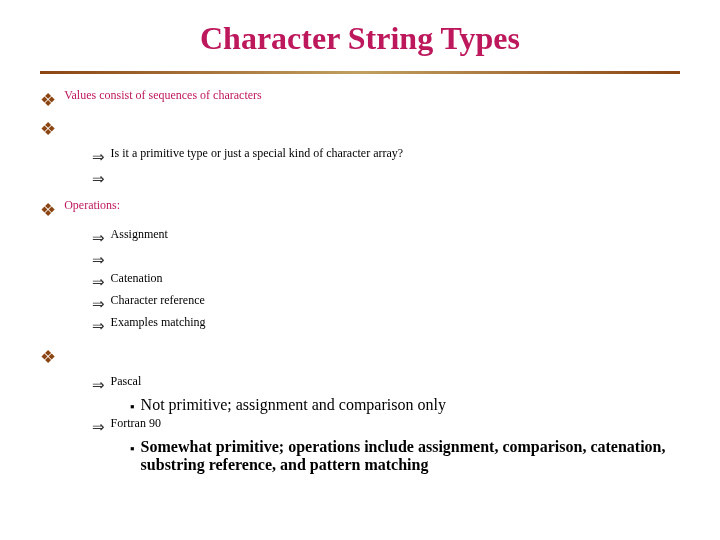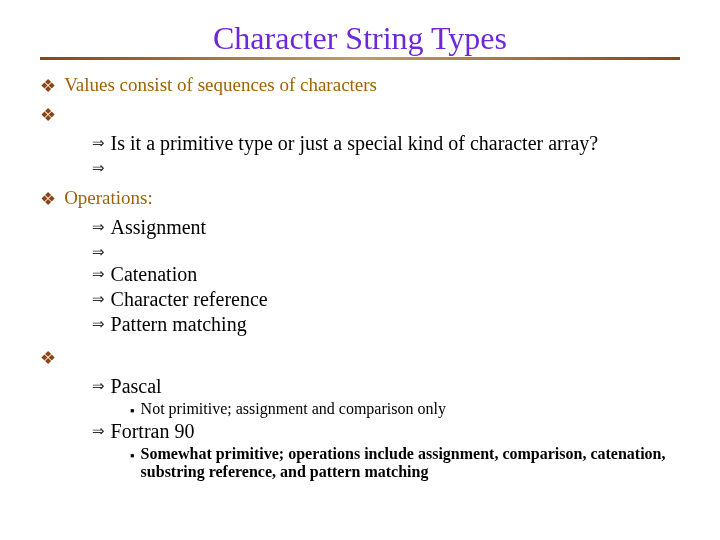--- a/index.html
+++ b/index.html
@@ -14,23 +14,23 @@
       width: 720px;
       height: 540px;
       background: #ffffff;
       padding: 20px 40px 20px 40px;
       display: flex;
       flex-direction: column;
     }
     .title {
       text-align: center;
       font-size: 32px;
-      font-weight: normal;
-      color: #6d28d9;
-      margin-bottom: 0;
+      font-weight: bold;
+      color: #be185d;
+      margin-bottom: 14px;
       font-family: 'Times New Roman', Times, serif;
     }
     .divider {
       width: 100%;
       height: 3px;
       background: linear-gradient(to right, #8b4513, #c0a060, #8b4513);
       margin-bottom: 14px;
     }
     .content {
       flex: 1;
@@ -44,42 +44,42 @@
       gap: 8px;
       margin-bottom: 2px;
     }
     .bullet-main .diamond {
       color: #8b4513;
       font-size: 18px;
       margin-top: 1px;
       flex-shrink: 0;
     }
     .bullet-main .text {
-      font-size: 19px;
-      color: #a16207;
+      font-size: 12px;
+      color: #be185d;
       font-family: 'Times New Roman', Times, serif;
     }
     .sub-list {
       margin-left: 52px;
       margin-bottom: 4px;
     }
     .sub-item {
       display: flex;
       align-items: flex-start;
       gap: 6px;
       margin-bottom: 2px;
     }
     .sub-item .arrow {
       color: #333;
       font-size: 15px;
       margin-top: 2px;
       flex-shrink: 0;
     }
     .sub-item .text {
-      font-size: 20px;
+      font-size: 12px;
       color: #000;
       font-family: 'Times New Roman', Times, serif;
     }
     .sub-sub-list {
       margin-left: 38px;
       margin-bottom: 2px;
     }
     .sub-sub-item {
       display: flex;
       align-items: flex-start;
@@ -140,21 +140,21 @@
         <div class="sub-item">
           <span class="arrow">⇒</span>
           <span class="text">Catenation</span>
         </div>
         <div class="sub-item">
           <span class="arrow">⇒</span>
           <span class="text">Character reference</span>
         </div>
         <div class="sub-item">
           <span class="arrow">⇒</span>
-          <span class="text">Pattern matching</span>
+          <span class="text">Examples matching</span>
         </div>
       </div>
       <div class="bullet-main">
         <span class="diamond">❖</span>
       </div>
       <div class="sub-list">
         <div class="sub-item">
           <span class="arrow">⇒</span>
           <span class="text">Pascal</span>
         </div>

